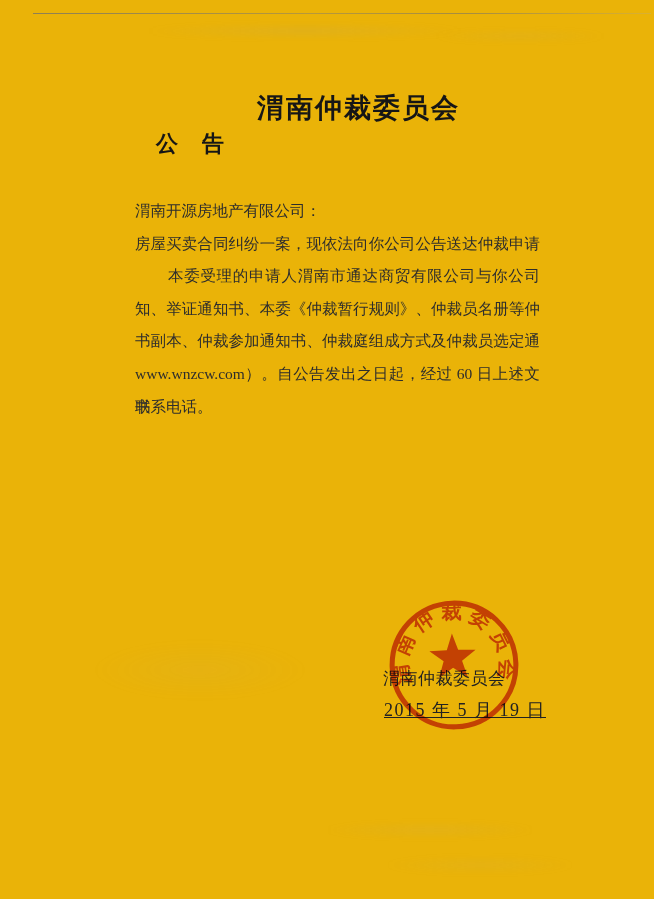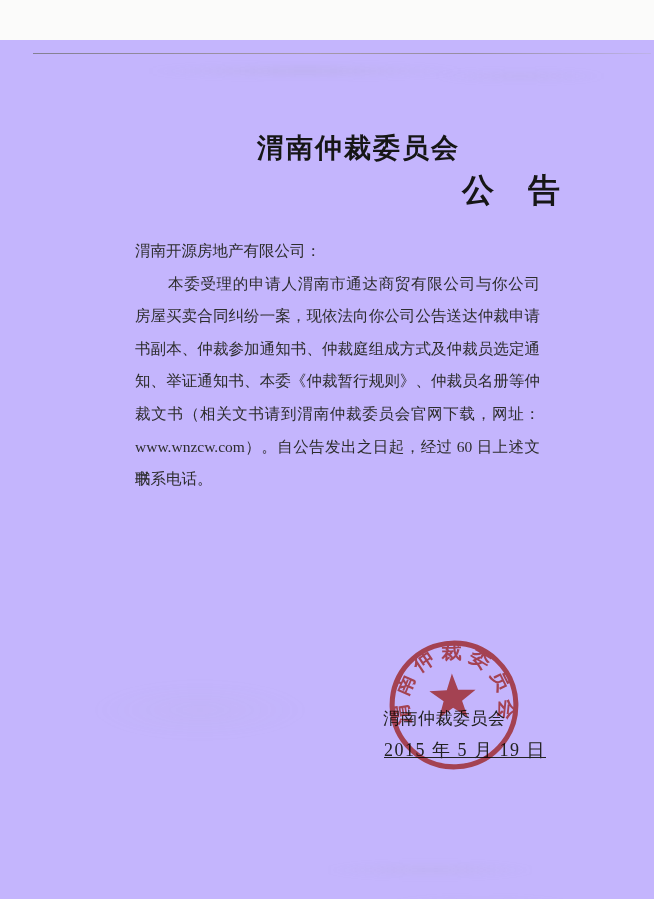--- a/index.html
+++ b/index.html
@@ -2,21 +2,21 @@
 <html><head>
 <meta charset="utf-8">
 <style>
   html,body { margin:0; padding:0; }
   body {
     width:654px; height:899px; position:relative; overflow:hidden;
     background:#fbfbfa;
     font-family:"Liberation Serif","DejaVu Serif",serif;
     color:#2b2b2b;
   }
-  .page { position:absolute; inset:0; background:#c4b5fd;margin-top:40px; }
+  .page { position:absolute; inset:0; background:#eab308; }
 
   
   .scan-line {
     position:absolute; top:13px; left:33px; right:3px; height:1px;
     background:linear-gradient(90deg,
       rgba(110,110,110,.75) 0%,
       rgba(140,130,100,.55) 45%,
       rgba(120,115,100,.6) 70%,
       rgba(170,170,170,.25) 100%);
   }
@@ -35,21 +35,21 @@
   
   .doc-title {
     position:absolute; left:135px; top:90px; width:405px;
     transform:translateX(21px);
     text-align:center; font-size:27px; font-weight:bold;
     letter-spacing:2px; color:#161616;
   }
   .doc-subtitle {
     position:absolute; left:135px; top:129px; width:405px;
     transform:translateX(21px);
-    text-align:right; font-size:32px; font-weight:bold;
+    text-align:left; font-size:22px; font-weight:bold;
     letter-spacing:1px; color:#161616;
   }
 
   
   .body-block {
     position:absolute; left:135px; top:195px; width:405px;
     font-size:15.5px; color:#2d2d2d;
   }
   .line {
     height:32.6px; line-height:32.6px;
@@ -86,25 +86,24 @@
   <div class="smudge smudge-b"></div>
   <div class="smudge smudge-c"></div>
   <div class="smudge smudge-d"></div>
   <div class="smudge smudge-e"></div>
 
   <div class="doc-title">渭南仲裁委员会</div>
   <div class="doc-subtitle">公　告</div>
 
   <div class="body-block">
     <div class="line no-stretch">渭南开源房地产有限公司：</div>
+    <div class="line">房屋买卖合同纠纷一案，现依法向你公司公告送达仲裁申请</div>
     <div class="line indent">本委受理的申请人渭南市通达商贸有限公司与你公司</div>
-    <div class="line">房屋买卖合同纠纷一案，现依法向你公司公告送达仲裁申请</div>
+    <div class="line">知、举证通知书、本委《仲裁暂行规则》、仲裁员名册等仲</div>
     <div class="line">书副本、仲裁参加通知书、仲裁庭组成方式及仲裁员选定通</div>
-    <div class="line">知、举证通知书、本委《仲裁暂行规则》、仲裁员名册等仲</div>
-    <div class="line">裁文书（相关文书请到渭南仲裁委员会官网下载，网址：</div>
     <div class="line">www.wnzcw.com）。自公告发出之日起，经过 60 日上述文书</div>
     <div class="line no-stretch">联系电话。</div>
   </div>
 
   <div class="signature">渭南仲裁委员会</div>
   <div class="doc-date">2015 年 5 月 19 日</div>
 
   <svg class="seal" viewBox="0 0 142 142" xmlns="http://www.w3.org/2000/svg">
     <circle cx="71" cy="71" r="61" fill="none" stroke-width="5" stroke="#d0453a"></circle>
     <polygon points="70,40 75.6,56.2 92.8,56.6 79.1,67 84.1,83.4 70,73.6 55.9,83.4 60.9,67 47.2,56.6 64.4,56.2" fill="#d0453a"></polygon>

